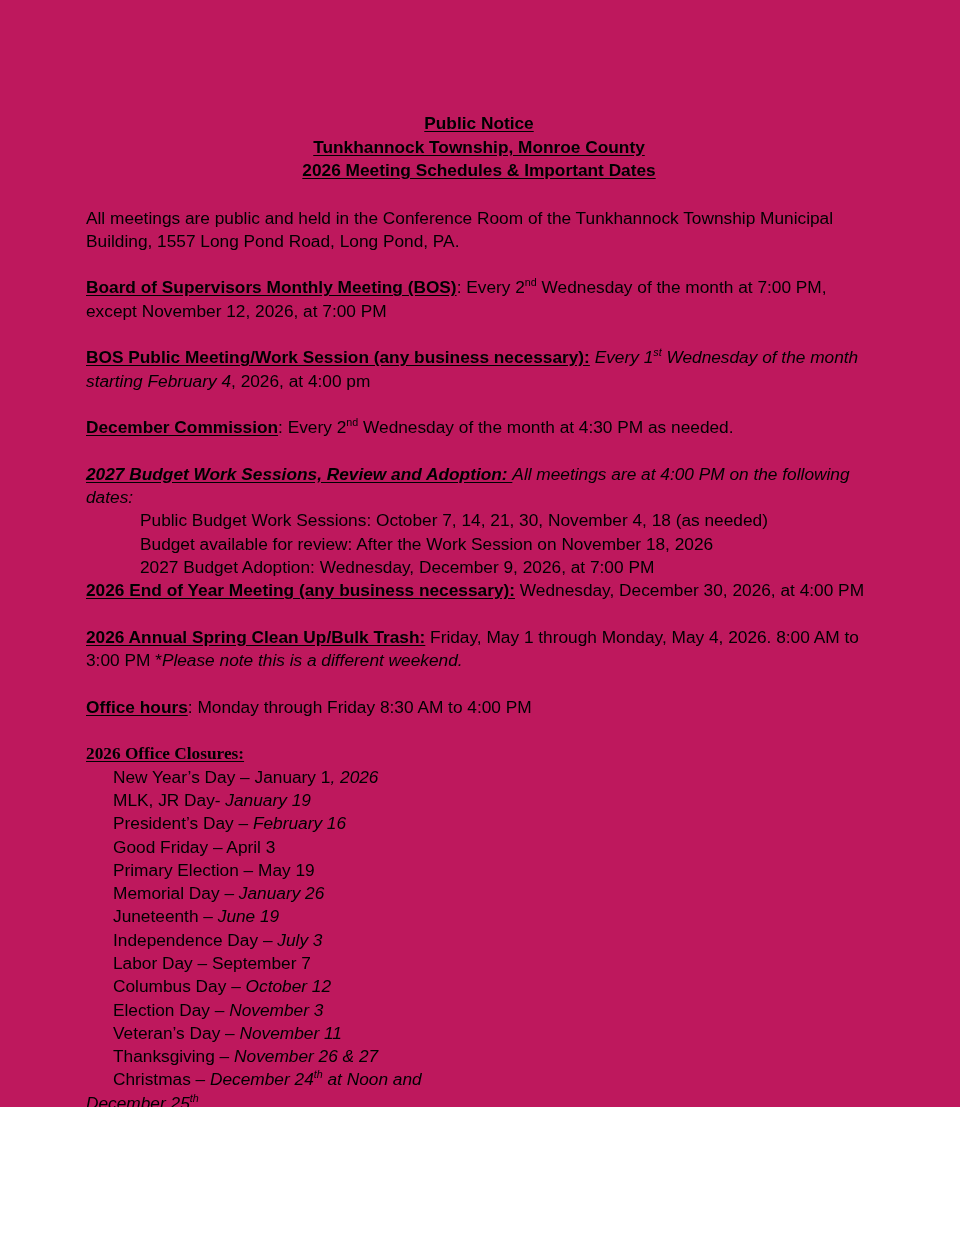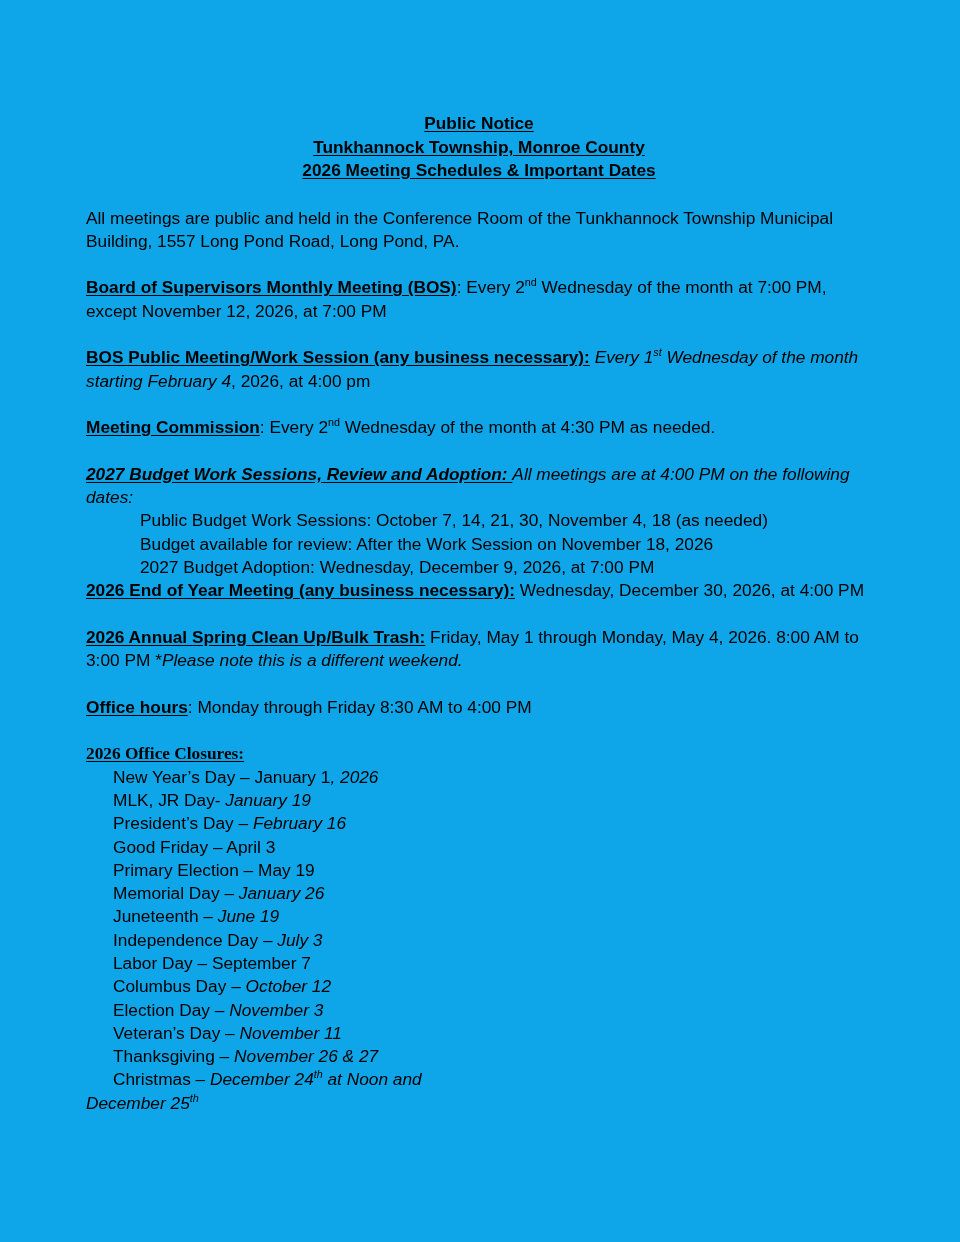--- a/index.html
+++ b/index.html
@@ -7,22 +7,22 @@
     padding: 0;
     background: #ffffff;
   }
   body {
     font-family: "Liberation Sans", sans-serif;
     color: #000000;
   }
   .page {
     position: relative;
     width: 960px;
-    height: 1242px;
-    background: #0ea5e9;
+    height: 1107px;
+    background: #be185d;
     box-sizing: border-box;
     padding: 112px 88px 0 86px;
     overflow: hidden;
   }
   .doc {
     width: 786px;
     font-size: 17.3px;
     line-height: 23.3px;
   }
 
@@ -91,21 +91,21 @@
       <span class="title-line"><span>Tunkhannock Township, Monroe County</span></span>
       <span class="title-line"><span>2026 Meeting Schedules &amp; Important Dates</span></span>
     </div>
 
     <p class="para"><span>All meetings are public and held in the Conference Room of the Tunkhannock Township Municipal Building, 1557 Long Pond Road, Long Pond, PA.</span></p>
 
     <p class="para"><span class="lead">Board of Supervisors Monthly Meeting (BOS)</span><span>:</span><span> Every 2</span><sup>nd</sup><span> Wednesday of the month at 7:00 PM, except November 12, 2026, at 7:00 PM</span></p>
 
     <p class="para"><span class="lead">BOS Public Meeting/Work Session (any business necessary):</span><span class="ital"> Every 1</span><sup class="ital">st</sup><span class="ital"> Wednesday of the month starting February 4</span><span>, 2026, at 4:00 pm</span></p>
 
-    <p class="para"><span class="lead">Meeting Commission</span><span>:</span><span> Every 2</span><sup>nd</sup><span> Wednesday of the month at 4:30 PM as needed.</span></p>
+    <p class="para"><span class="lead">December Commission</span><span>:</span><span> Every 2</span><sup>nd</sup><span> Wednesday of the month at 4:30 PM as needed.</span></p>
 
     <p class="para tight"><span class="lead">2027 Budget Work Sessions, Review and Adoption: </span><span> All meetings are at 4:00 PM on the following dates:</span></p>
     <p class="para indent-budget">
       <span class="row"><span class="budget-label">Public Budget Work Sessions</span><span>: October 7, 14, 21, 30, November 4, 18 (as needed)</span></span>
       <span class="row"><span class="budget-label">Budget available for review</span><span>: After the Work Session on November 18, 2026</span></span>
       <span class="row"><span class="budget-label">2027 Budget Adoption</span><span>: Wednesday, December 9, 2026, at 7:00 PM</span></span>
     </p>
 
     <p class="para"><span class="lead">2026 End of Year Meeting (any business necessary):</span><span> Wednesday, December 30, 2026, at 4:00 PM</span></p>
 

